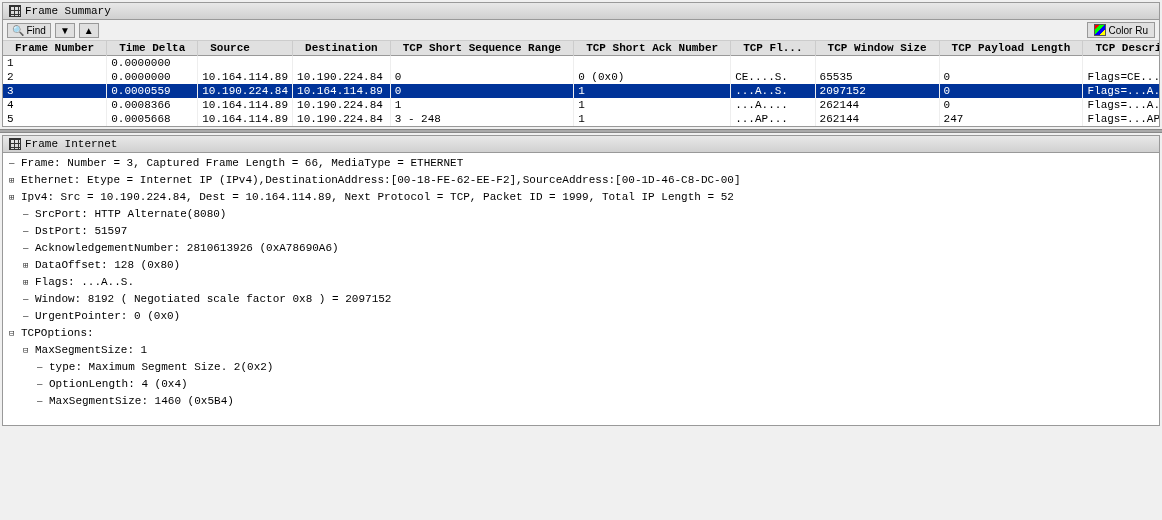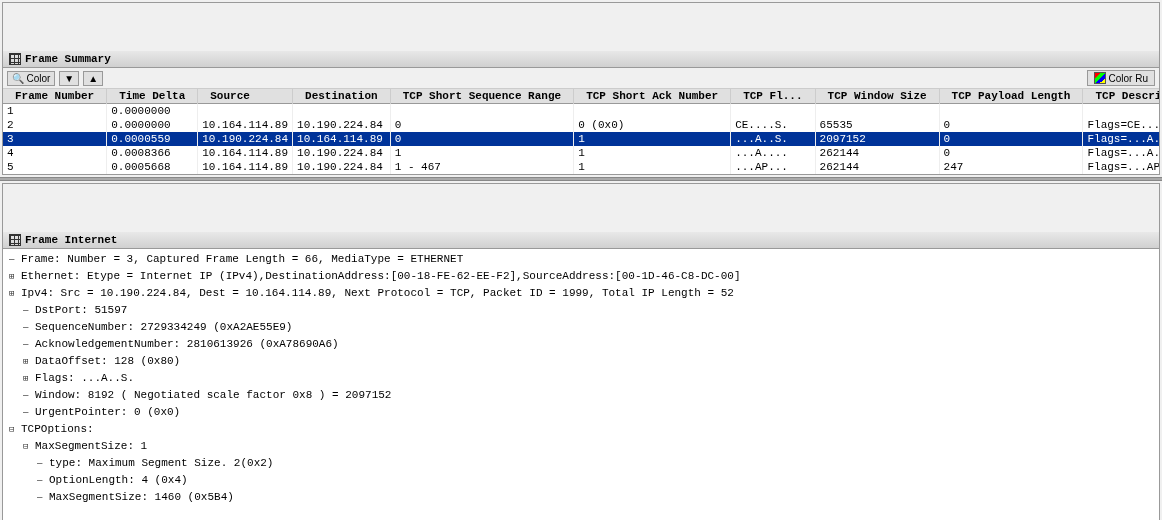--- a/index.html
+++ b/index.html
@@ -13,26 +13,25 @@
 
     .panel {
       border: 1px solid #999;
       margin: 2px;
     }
 
     .panel-header {
       background: linear-gradient(to bottom, #e8e8e8, #d0d0d0);
       border-bottom: 1px solid #999;
       padding: 2px 6px;
-      font-weight: bold;
+      font-weight: normal;
       font-size: 11px;
       display: flex;
       align-items: center;
       gap: 4px;
-      margin-top: 48px;
     }
 
     .toolbar {
       display: flex;
       align-items: center;
       gap: 4px;
       padding: 2px 4px;
       background: #f0f0f0;
       border-bottom: 1px solid #ccc;
     }
@@ -160,21 +159,21 @@
 <body>
 
 <div class="panel">
   <div class="panel-header">
     <span class="grid-icon"></span>
     <span>Frame Summary</span>
   </div>
   <div class="toolbar">
     <button class="toolbar-btn">
       <span>🔍</span>
-      <span>Color</span>
+      <span>Find</span>
     </button>
     <button class="toolbar-btn">
       <span>▼</span>
     </button>
     <button class="toolbar-btn">
       <span>▲</span>
     </button>
     <button class="color-rule-btn">
       <span class="color-swatch"></span>
       <span>Color Ru</span>
@@ -243,21 +242,21 @@
             <td>...A....</td>
             <td>262144</td>
             <td>0</td>
             <td>Flags=...A...., SrcPort=51597, DstPort=HTTP Alternate(8080),</td>
           </tr>
           <tr>
             <td>5</td>
             <td>0.0005668</td>
             <td>10.164.114.89</td>
             <td>10.190.224.84</td>
-            <td>1 - 467</td>
+            <td>3 - 248</td>
             <td>1</td>
             <td>...AP...</td>
             <td>262144</td>
             <td>247</td>
             <td>Flags=...AP..., SrcPort=51597, DstPort=HTTP Alternate(8080),</td>
           </tr>
         </tbody>
     </table>
   </div>
 </div>
@@ -266,22 +265,22 @@
 
 <div class="frame-details-panel">
   <div class="panel-header">
     <span class="grid-icon"></span>
     <span>Frame Internet</span>
   </div>
   <div class="frame-details-content" id="frame-details-content">
   <div class="detail-line"><span style="display: inline-block; width: 0px;"></span><span class="expand-icon">─ </span><span>Frame: Number = 3, Captured Frame Length = 66, MediaType = ETHERNET</span></div>
       <div class="detail-line"><span style="display: inline-block; width: 0px;"></span><span class="expand-icon">⊞ </span><span>Ethernet: Etype = Internet IP (IPv4),DestinationAddress:[00-18-FE-62-EE-F2],SourceAddress:[00-1D-46-C8-DC-00]</span></div>
       <div class="detail-line"><span style="display: inline-block; width: 0px;"></span><span class="expand-icon">⊞ </span><span>Ipv4: Src = 10.190.224.84, Dest = 10.164.114.89, Next Protocol = TCP, Packet ID = 1999, Total IP Length = 52</span></div>
+      <div class="detail-line"><span style="display: inline-block; width: 14px;"></span><span class="expand-icon">─ </span><span>SrcPort: HTTP Alternate(8080)</span></div>
       <div class="detail-line"><span style="display: inline-block; width: 14px;"></span><span class="expand-icon">─ </span><span>DstPort: 51597</span></div>
-      <div class="detail-line"><span style="display: inline-block; width: 14px;"></span><span class="expand-icon">─ </span><span>SequenceNumber: 2729334249 (0xA2AE55E9)</span></div>
       <div class="detail-line"><span style="display: inline-block; width: 14px;"></span><span class="expand-icon">─ </span><span>AcknowledgementNumber: 2810613926 (0xA78690A6)</span></div>
       <div class="detail-line"><span style="display: inline-block; width: 14px;"></span><span class="expand-icon">⊞ </span><span>DataOffset: 128 (0x80)</span></div>
       <div class="detail-line"><span style="display: inline-block; width: 14px;"></span><span class="expand-icon">⊞ </span><span>Flags: ...A..S.</span></div>
       <div class="detail-line"><span style="display: inline-block; width: 14px;"></span><span class="expand-icon">─ </span><span>Window: 8192 ( Negotiated scale factor 0x8 ) = 2097152</span></div>
       <div class="detail-line"><span style="display: inline-block; width: 14px;"></span><span class="expand-icon">─ </span><span>UrgentPointer: 0 (0x0)</span></div>
       <div class="detail-line"><span style="display: inline-block; width: 0px;"></span><span class="expand-icon">⊟ </span><span>TCPOptions:</span></div>
       <div class="detail-line"><span style="display: inline-block; width: 14px;"></span><span class="expand-icon">⊟ </span><span>MaxSegmentSize: 1</span></div>
       <div class="detail-line"><span style="display: inline-block; width: 28px;"></span><span class="expand-icon">─ </span><span>type: Maximum Segment Size. 2(0x2)</span></div>
       <div class="detail-line"><span style="display: inline-block; width: 28px;"></span><span class="expand-icon">─ </span><span>OptionLength: 4 (0x4)</span></div>
       <div class="detail-line"><span style="display: inline-block; width: 28px;"></span><span class="expand-icon">─ </span><span>MaxSegmentSize: 1460 (0x5B4)</span></div>

